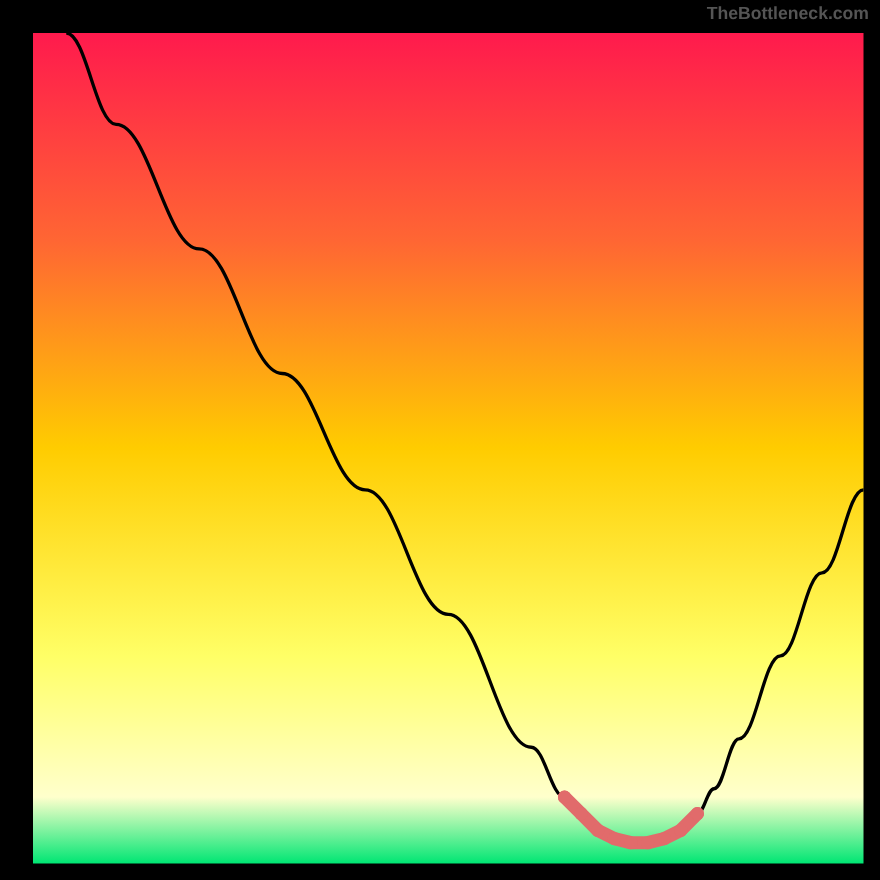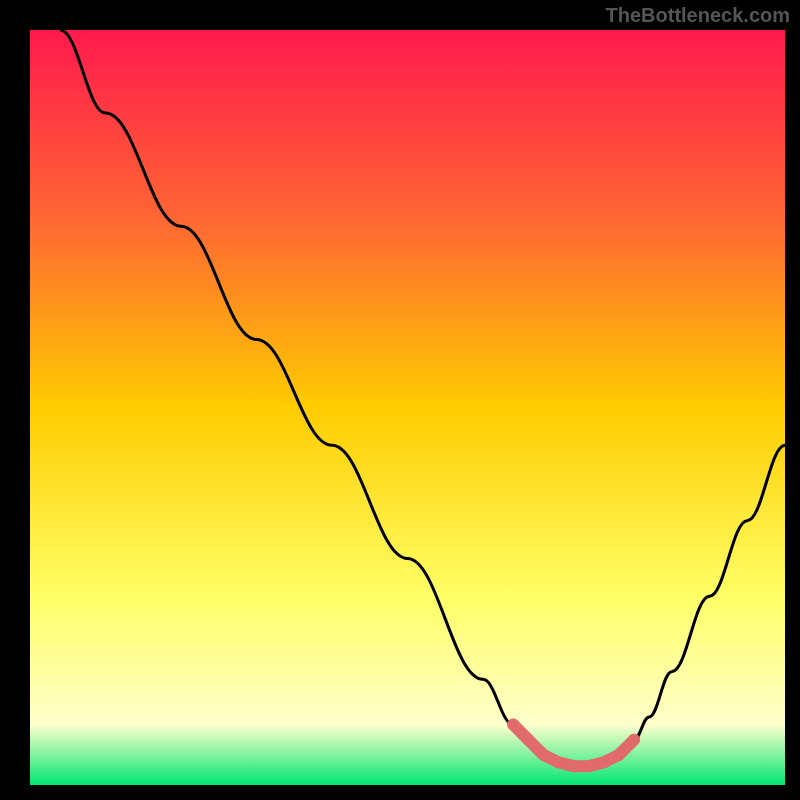--- a/index.html
+++ b/index.html
@@ -14,21 +14,21 @@
   .container {
     position: relative;
     width: 800px;
     height: 800px;
   }
   .watermark {
     position: absolute;
     top: 4px;
     right: 10px;
     color: #555;
-    font-size: 20px;
+    font-size: 16px;
     font-weight: bold;
     z-index: 10;
   }
   svg {
     display: block;
   }
 </style>
 </head>
 <body>
 

